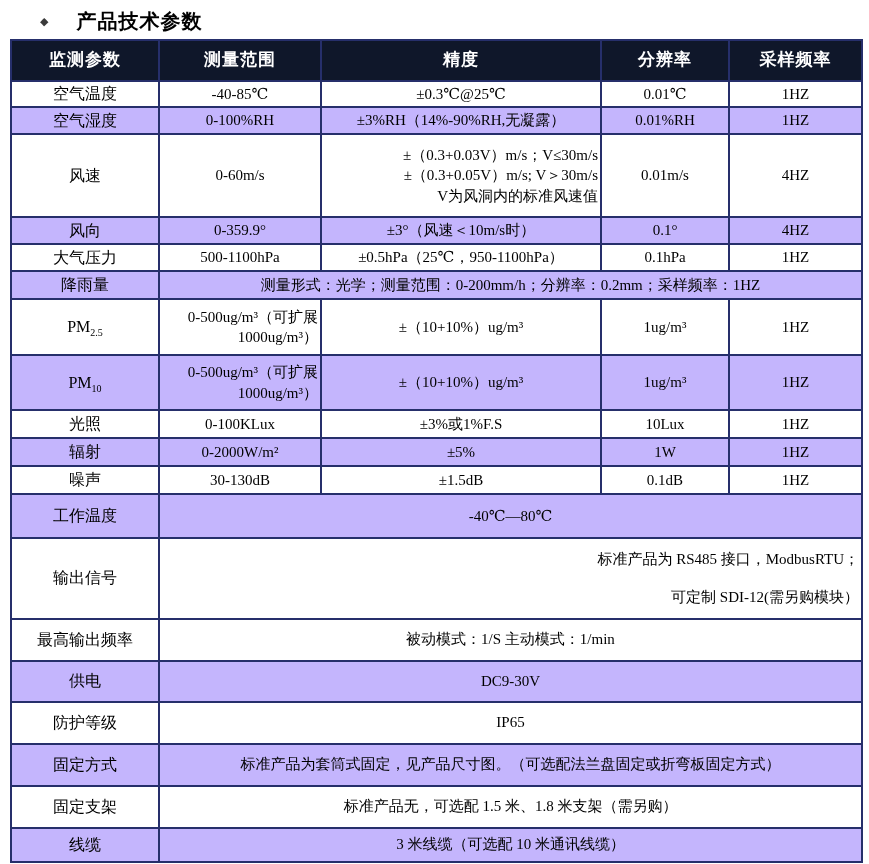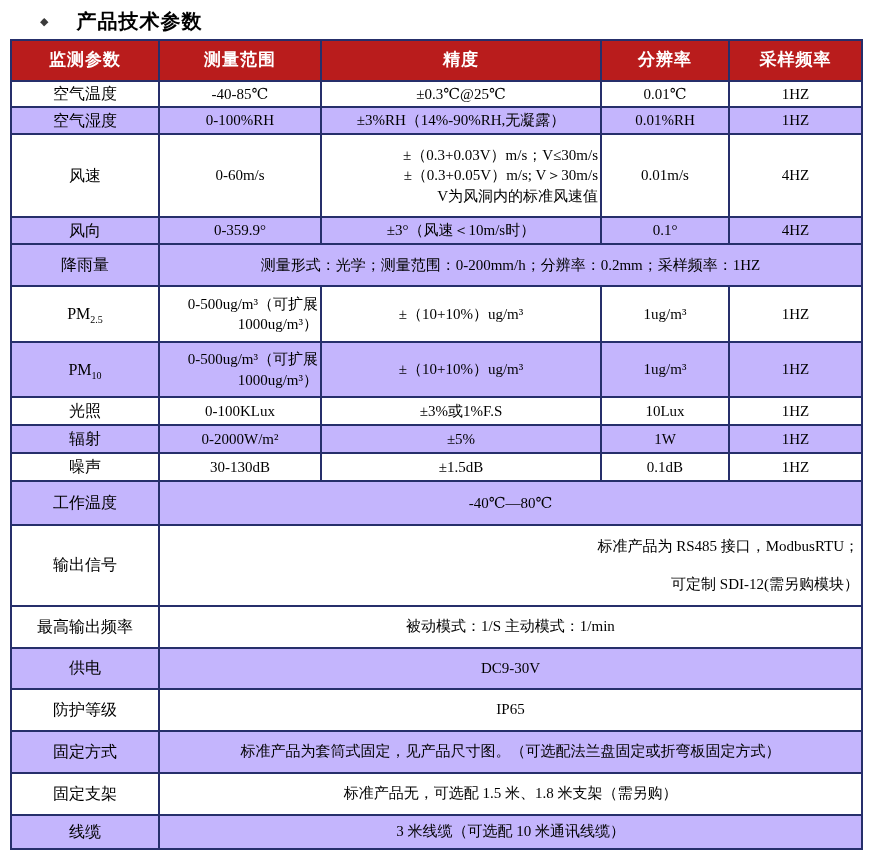--- a/index.html
+++ b/index.html
@@ -39,21 +39,21 @@
   th, td {
     border: 2px solid #262f6b;
     text-align: center;
     vertical-align: middle;
     padding: 1px 2px;
     font-size: 15px;
     line-height: 1.35;
     overflow: hidden;
   }
   thead th {
-    background: #b91c1c;
+    background: #0f172a;
     color: #ffffff;
     font-family: "Liberation Sans", "DejaVu Sans", sans-serif;
     font-size: 17px;
     font-weight: bold;
     height: 41px;
     letter-spacing: 1px;
   }
   td { background: #ffffff; }
   tr.shaded td { background: #c4b5fd; }
   td.label-cell { font-size: 16px; }
@@ -114,21 +114,28 @@
           <td>0.01m/s</td>
           <td>4HZ</td>
         </tr>
         <tr class="shaded" style="height: 27px;">
           <td class="label-cell">风向</td>
           <td>0-359.9°</td>
           <td>±3°（风速＜10m/s时）</td>
           <td>0.1°</td>
           <td>4HZ</td>
         </tr>
-        <tr class="shaded" style="height: 42px;">
+        <tr style="height: 27px;">
+          <td class="label-cell">大气压力</td>
+          <td>500-1100hPa</td>
+          <td>±0.5hPa（25℃，950-1100hPa）</td>
+          <td>0.1hPa</td>
+          <td>1HZ</td>
+        </tr>
+        <tr class="shaded" style="height: 28px;">
           <td class="label-cell">降雨量</td>
           <td colspan="4">测量形式：光学；测量范围：0-200mm/h；分辨率：0.2mm；采样频率：1HZ</td>
         </tr>
         <tr style="height: 56px;">
           <td class="label-cell">PM<sub>2.5</sub></td>
           <td>
             <div>0-500ug/m³（可扩展</div>
             <div>1000ug/m³）</div>
           </td>
           <td>±（10+10%）ug/m³</td>

